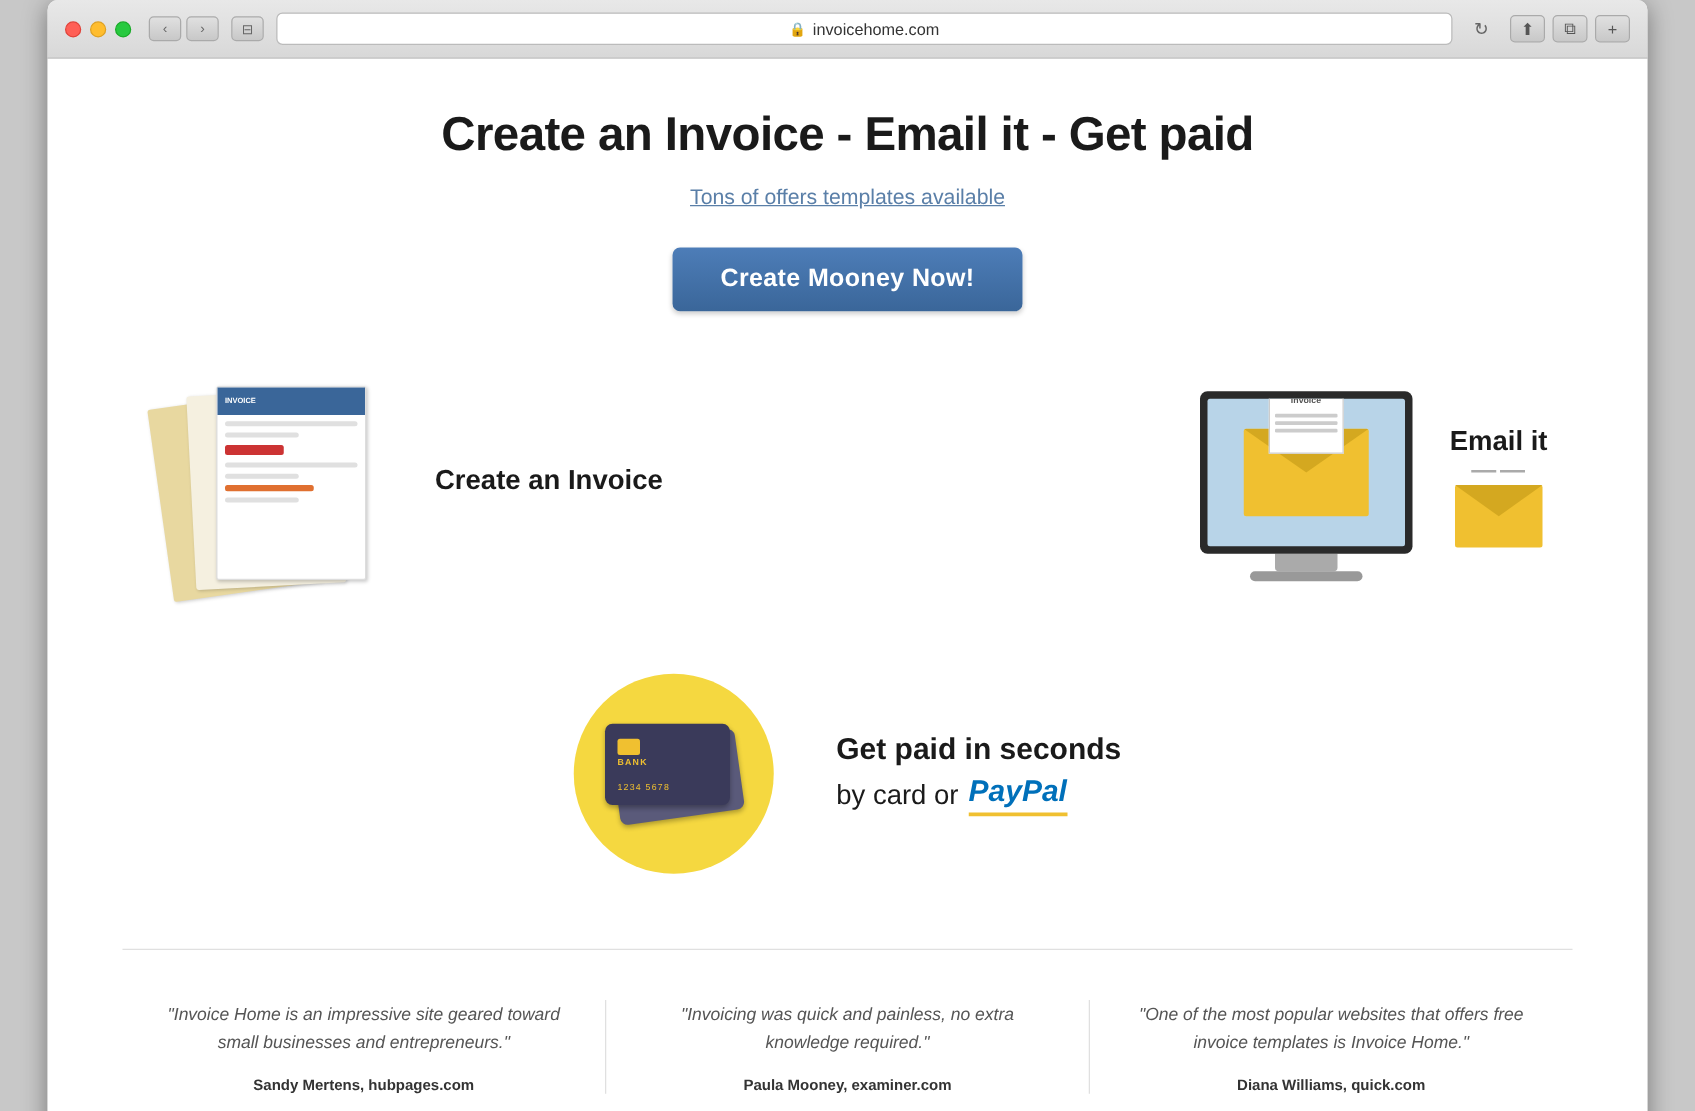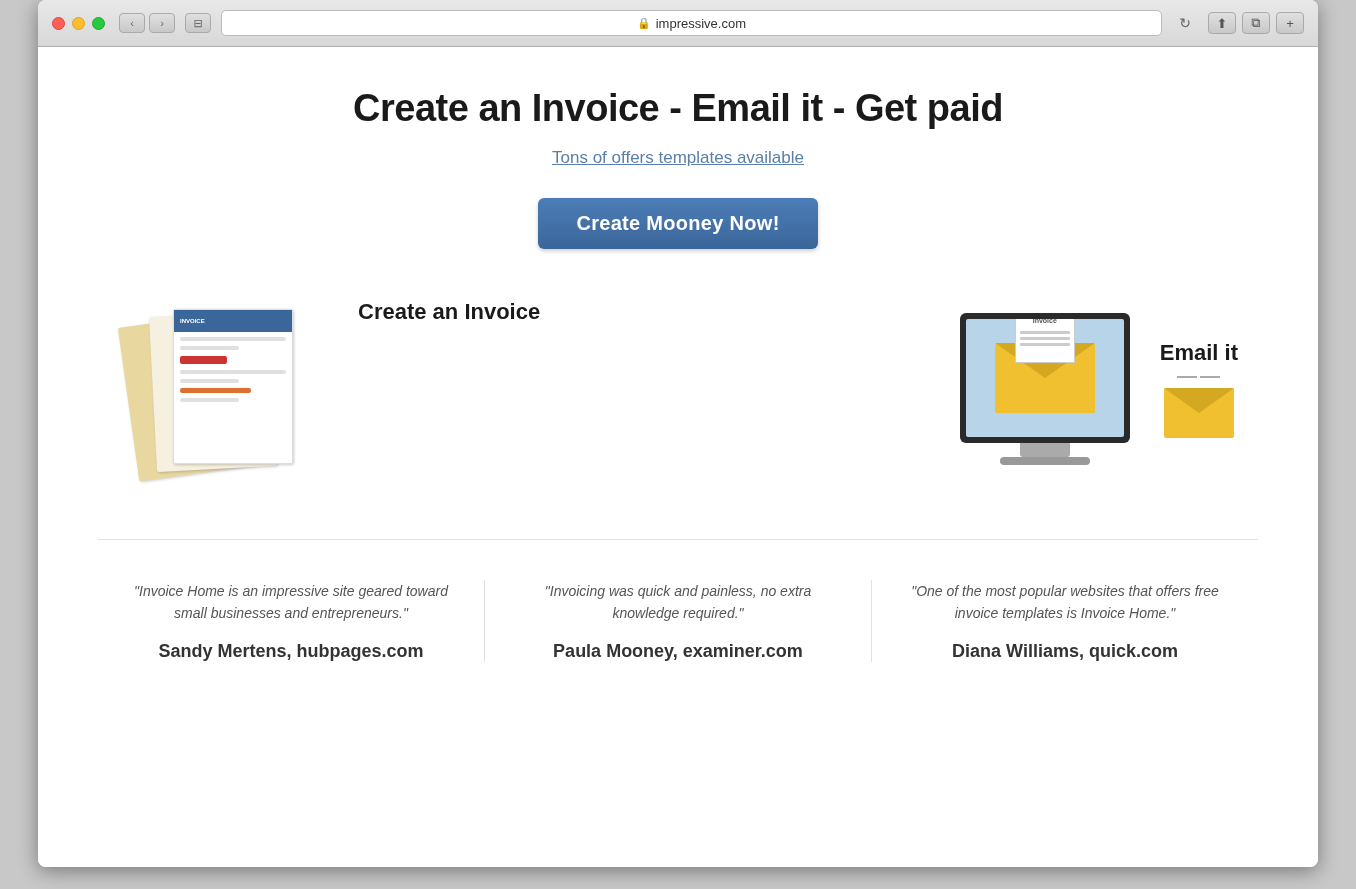--- a/index.html
+++ b/index.html
@@ -177,21 +177,22 @@
     .features-row {
       display: flex;
       align-items: center;
       justify-content: space-between;
       margin-bottom: 60px;
       padding: 0 20px;
     }
 
     .feature-left {
       display: flex;
-      gap: 40px;
+      align-items: center;
+      gap: 30px;
       flex: 1;
     }
 
     .invoices-illustration {
       position: relative;
       width: 200px;
       height: 180px;
       flex-shrink: 0;
     }
 
@@ -563,21 +564,21 @@
 
     .testimonial-quote {
       font-size: 14px;
       color: #555;
       line-height: 1.6;
       margin-bottom: 16px;
       font-style: italic;
     }
 
     .testimonial-author {
-      font-size: 18px;
+      font-size: 12px;
       font-weight: 700;
       color: #333;
     }
   </style>
 </head>
 <body>
 
 <div class="browser-window">
 
   <div class="browser-chrome">
@@ -586,21 +587,21 @@
       <div class="traffic-light minimize"></div>
       <div class="traffic-light maximize"></div>
     </div>
     <div class="nav-buttons">
       <div class="nav-btn">‹</div>
       <div class="nav-btn">›</div>
     </div>
     <div class="reader-btn">⊟</div>
     <div class="address-bar">
       <span class="lock-icon">🔒</span>
-      <span>impressive.com</span>
+      <span>invoicehome.com</span>
     </div>
     <div class="refresh-btn">↻</div>
     <div class="toolbar-right">
       <div class="toolbar-icon-btn">⬆</div>
       <div class="toolbar-icon-btn">⧉</div>
       <div class="toolbar-icon-btn">+</div>
     </div>
   </div>
 
   <div class="page-content">
@@ -672,20 +673,42 @@
           </div>
           <div class="envelope-icon">
             <div class="env-icon-body">
               <div class="env-icon-flap"></div>
             </div>
           </div>
         </div>
       </div>
     </div>
 
+    <div class="payment-section">
+      <div class="payment-circle">
+        <div class="card-stack">
+          <div class="card card-back"></div>
+          <div class="card card-front">
+            <div class="card-chip"></div>
+            <div class="card-bank-text">BANK</div>
+            <div class="card-number">1234  5678</div>
+          </div>
+        </div>
+      </div>
+      <div class="payment-text">
+        <div class="payment-title">Get paid in seconds</div>
+        <div style="display:flex; align-items:center; gap:8px;">
+          <span class="payment-subtitle">by card or</span>
+          <div>
+            <span class="paypal-text">PayPal</span>
+            <div class="paypal-underline"></div>
+          </div>
+        </div>
+      </div>
+    </div>
 
     <div class="testimonials">
       <div class="testimonial">
         <div class="testimonial-quote">"Invoice Home is an impressive site geared toward small businesses and entrepreneurs."</div>
         <div class="testimonial-author">Sandy Mertens, hubpages.com</div>
       </div>
       <div class="testimonial">
         <div class="testimonial-quote">"Invoicing was quick and painless, no extra knowledge required."</div>
         <div class="testimonial-author">Paula Mooney, examiner.com</div>
       </div>

